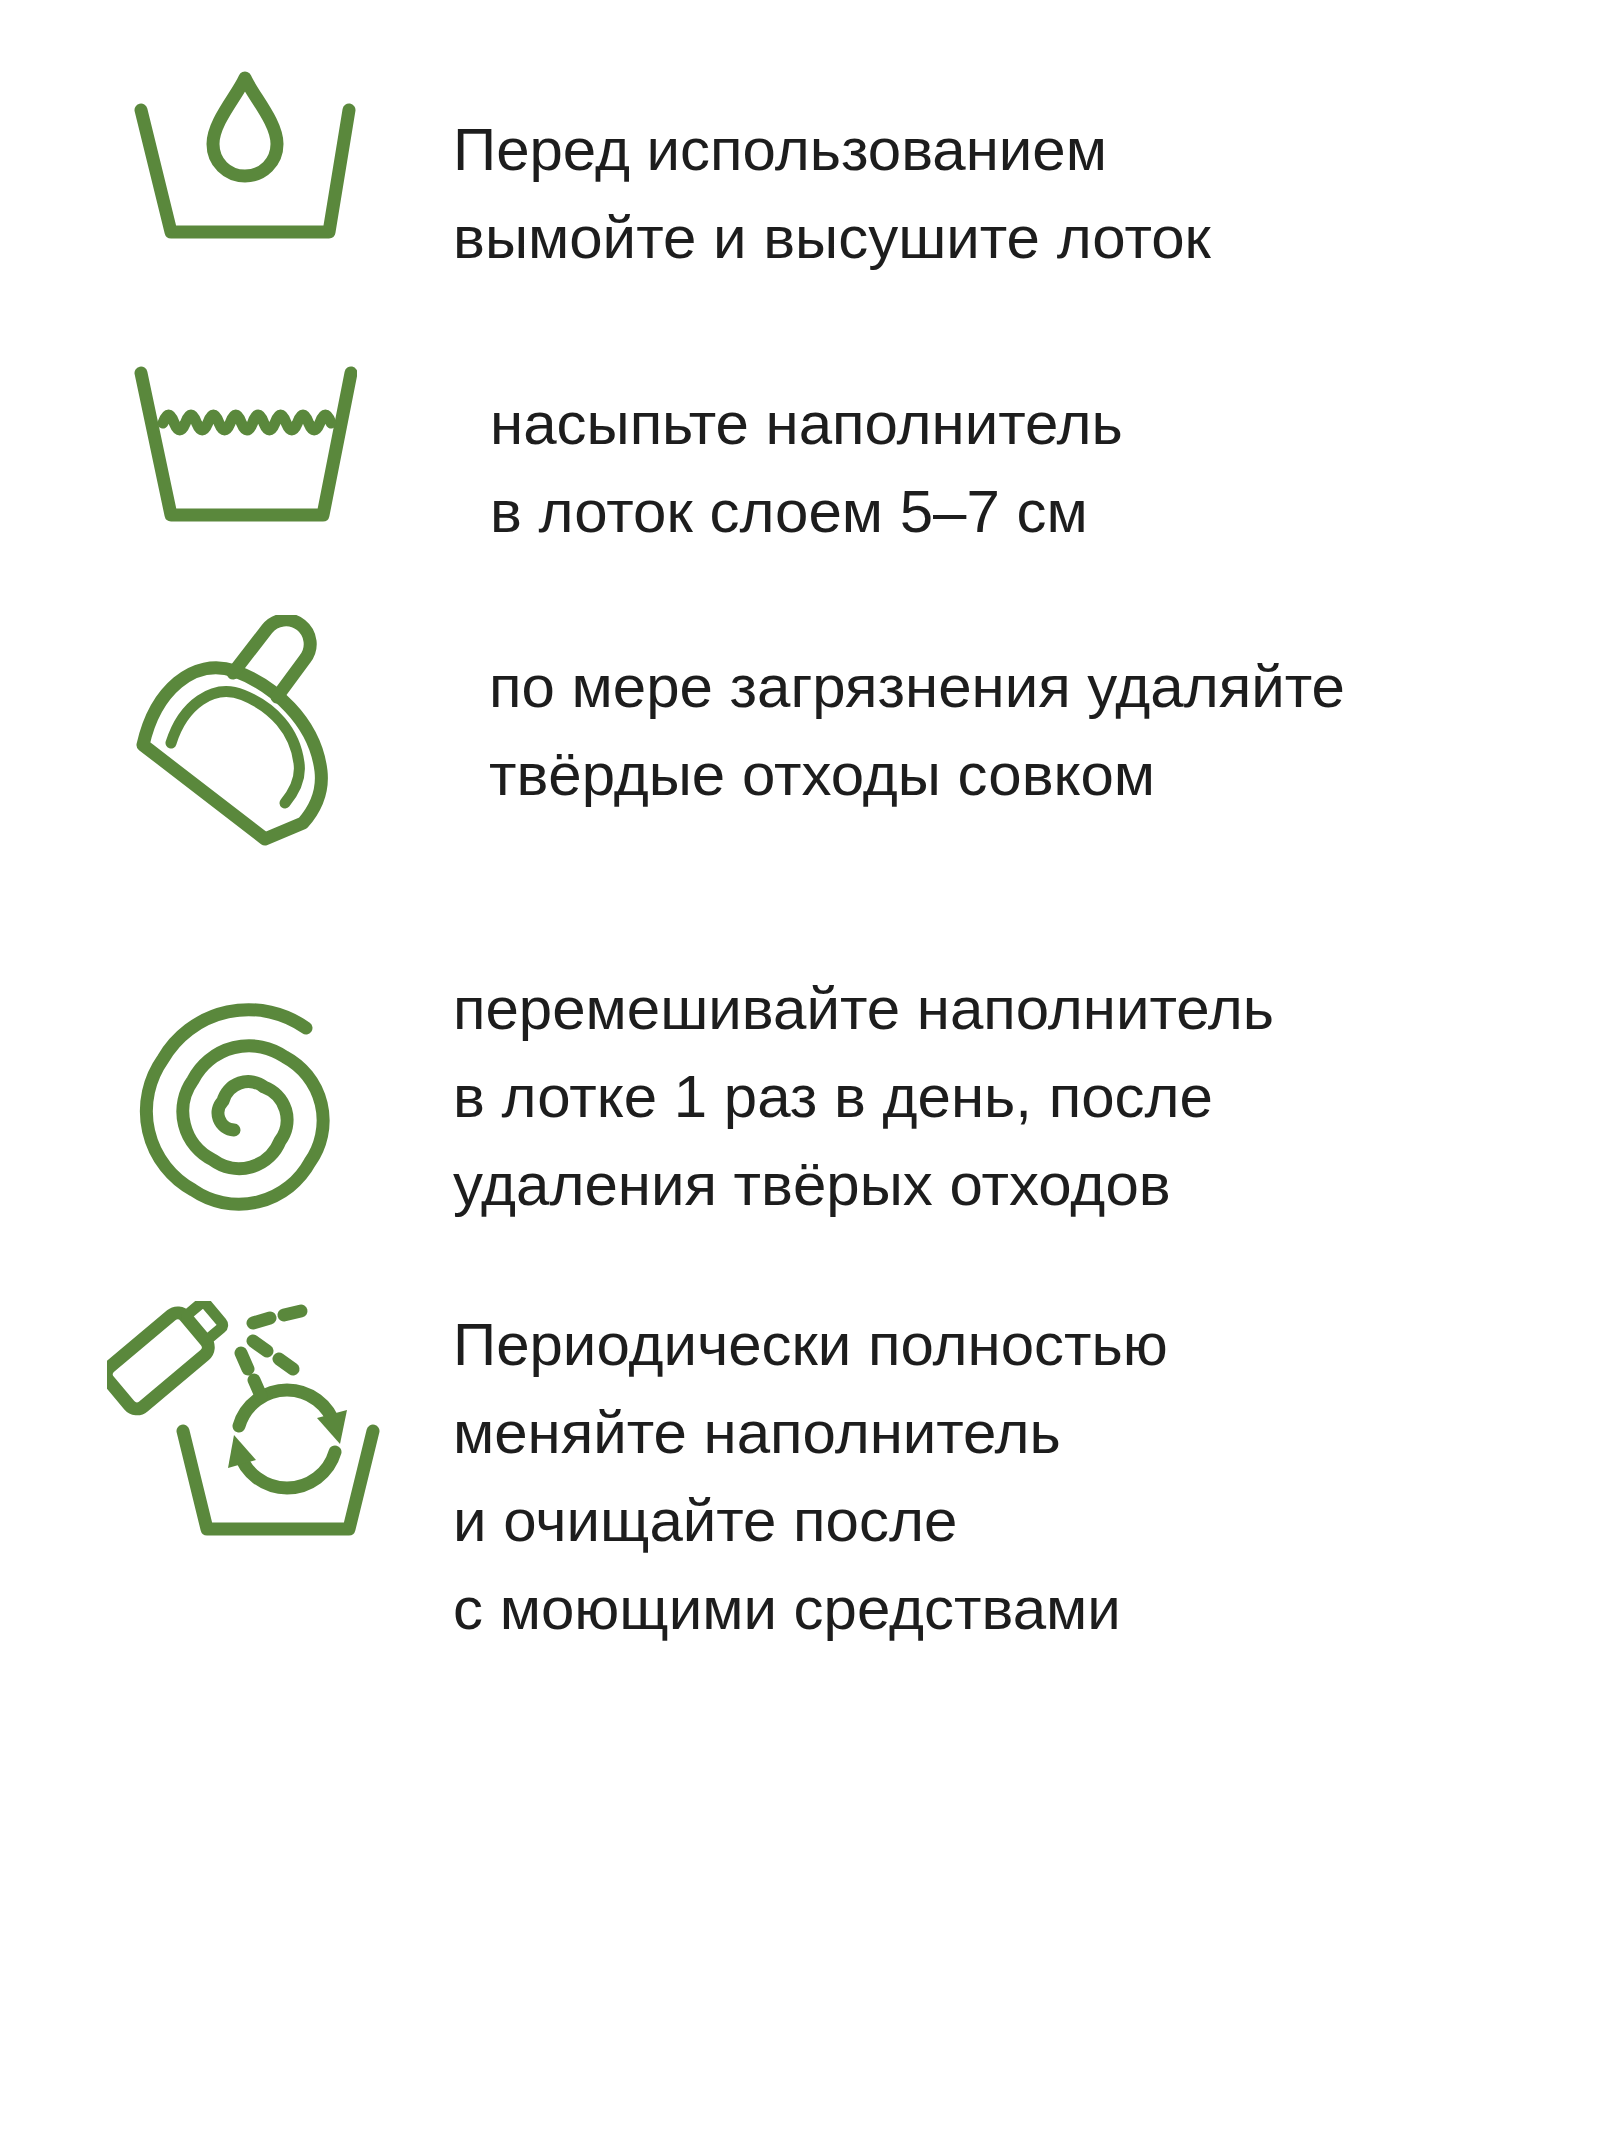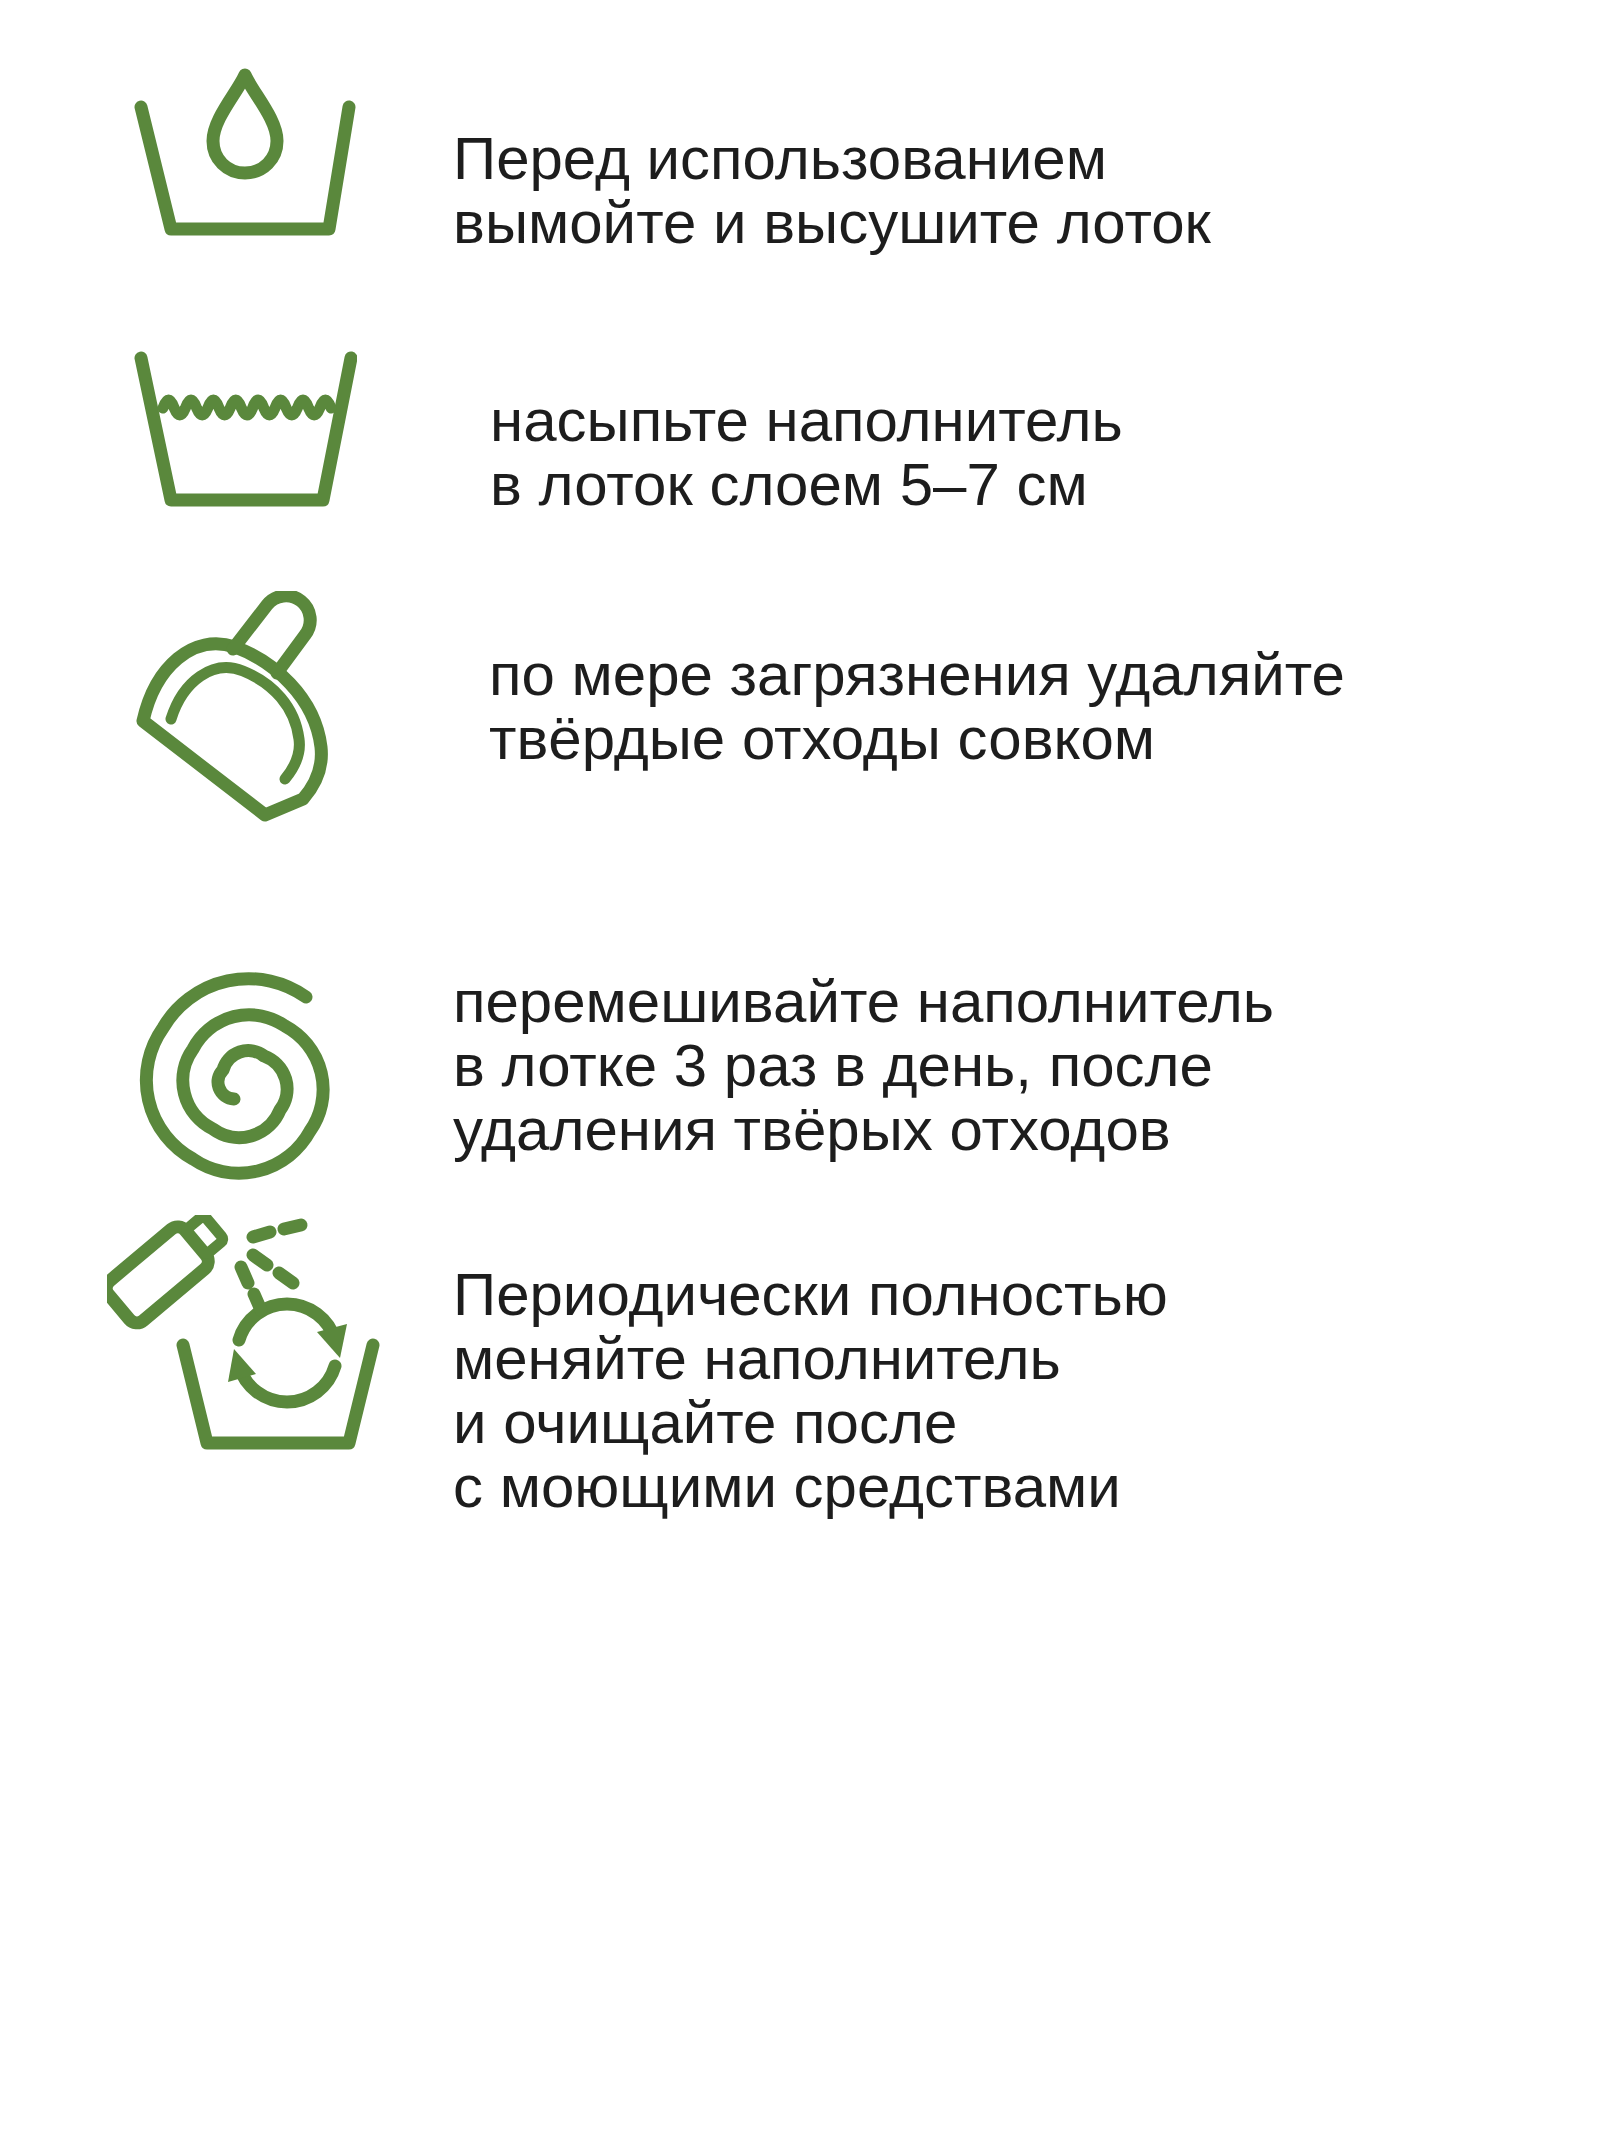--- a/index.html
+++ b/index.html
@@ -44,21 +44,21 @@
     display:flex;
     justify-content:center;
   }
   .icon-cell svg{display:block;}
   .shift-a{transform:translateY(-39px);}
   .shift-b{transform:translateY(-24px);}
   .shift-c{transform:translateY(-56px);}
   .step-text{
     margin-left:68px;
     font-size:60px;
-    line-height:64px;
+    line-height:88px;
     font-weight:400;
     color:var(--text);
     white-space:pre-line;
   }
   
   .ic path,.ic rect,.ic line{
     fill:none;
     stroke:var(--accent);
     stroke-width:13;
     stroke-linecap:round;
@@ -119,21 +119,21 @@
             A72 72 0 0 0 165 85
             A63 63 0 0 0 73 108
             A54 54 0 0 0 93 188
             A44 44 0 0 0 160 169
             A35 35 0 0 0 144 115
             A26 26 0 0 0 103 129
             A17 17 0 0 0 114 158"></path>
         </svg>
       </div>
       <p class="step-text">перемешивайте наполнитель
-в лотке 3 раз в день, после
+в лотке 1 раз в день, после
 удаления твёрых отходов</p>
     </div>
 
     <div class="step step-5">
       <div class="icon-cell shift-c">
         <svg class="ic" width="276" height="240" viewBox="0 0 276 240">
           <path d="M76 130 L100 228 L242 228 L266 130"></path>
           <path d="M132 125 A50 50 0 0 1 228 125"></path>
           <polygon class="solid" points="233,143 240,109 210,117"></polygon>
           <path d="M228 151 A50 50 0 0 1 132 151"></path>

